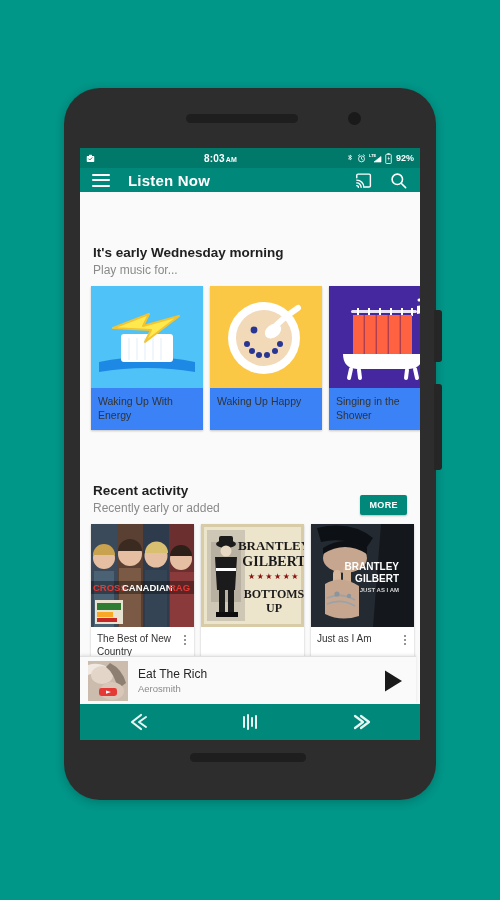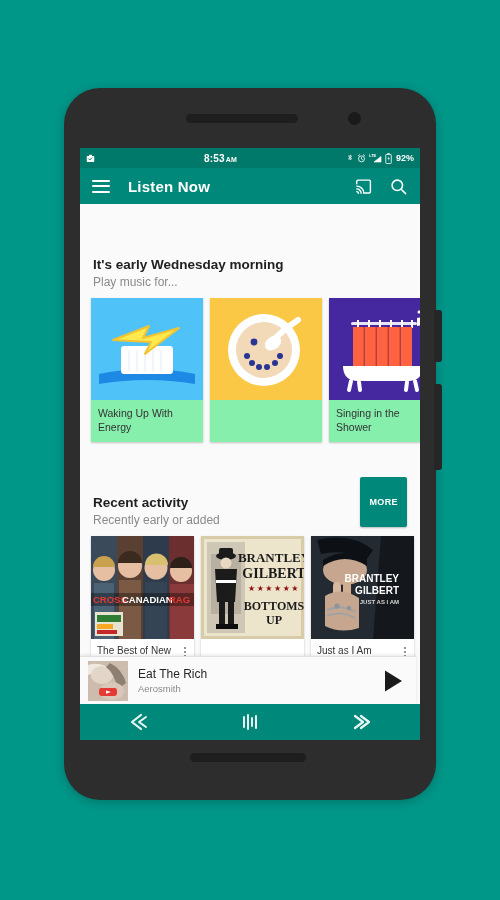--- a/index.html
+++ b/index.html
@@ -84,21 +84,21 @@
     font-size: 10px; font-weight: bold;
     letter-spacing: .2px;
   }
   #status-clock-ampm { font-size: 7px; font-weight: bold; margin-left: 1px; }
   #status-right { display: flex; align-items: center; gap: 3px; }
   .sicon { display: inline-flex; align-items: center; }
   #battery-pct { font-size: 9px; font-weight: bold; margin-left: 1px; }
 
   
   #toolbar {
-    height: 36px;
+    height: 24px;
     background: #00897B;
     display: flex;
     align-items: center;
     padding: 0 12px;
     flex: 0 0 auto;
   }
   #menu-icon { width: 18px; height: 13px; display: flex; flex-direction: column; justify-content: space-between; cursor: pointer; }
   #menu-icon span { display: block; height: 2px; background: #fff; border-radius: 1px; }
   #toolbar-title {
     color: #fff; font-size: 15px; font-weight: bold;
@@ -110,31 +110,31 @@
   #content { flex: 1; overflow: hidden; background: #fafafa; position: relative; }
 
   .section-head { padding: 12px 13px 6px 13px; }
   .section-title { font-size: 13.5px; color: #212121; font-weight: bold; margin-top: 41px; }
   .section-sub { font-size: 12px; color: #8a8a8a; margin-top: 3px; }
   .head-row { display: flex; align-items: flex-end; }
   .head-texts { flex: 1; }
   #more-button {
     background: #00897B; color: #fff;
     font-size: 9px; font-weight: bold;
-    padding: 20px 9px; border-radius: 2px;
+    padding: 5px 9px; border-radius: 2px;
     letter-spacing: .4px; margin-top: 8px;
     box-shadow: 0 1px 2px rgba(0,0,0,.25);
     cursor: pointer;
   }
 
   
   #mood-row { display: flex; gap: 7px; padding: 3px 0 0 11px; }
   .mood-card {
     width: 112px; flex: 0 0 112px;
-    background: #86efac;
+    background: #3b82f6;
     box-shadow: 0 1px 2px rgba(0,0,0,.22);
     cursor: pointer;
   }
   .mood-art { width: 112px; height: 102px; position: relative; overflow: hidden; }
   .mood-label {
     font-size: 10.5px; color: #333;
     padding: 7px 7px 8px 7px;
     line-height: 1.3; height: 27px;
   }
 
@@ -198,21 +198,21 @@
         <div id="status-left">
           <span class="sicon">
             <svg width="9" height="9" viewBox="0 0 24 24">
                 <rect x="2" y="5" width="20" height="16" rx="2" fill="#fff"></rect>
                 <rect x="8" y="2" width="8" height="4" rx="1" fill="#fff"></rect>
                 <path d="M7 13l3 3 6-6" stroke="#00796B" stroke-width="2.4" fill="none" stroke-linecap="round" stroke-linejoin="round"></path>
               </svg>
           </span>
         </div>
         <div id="status-center">
-          <span>8:53</span><span id="status-clock-ampm">AM</span>
+          <span>8:03</span><span id="status-clock-ampm">AM</span>
         </div>
         <div id="status-right">
           <span class="sicon">
             <svg width="8" height="10" viewBox="0 0 24 24">
                 <path d="M7 6l10 8-5 4V3l5 4-10 8" stroke="#fff" stroke-width="2.2" fill="none" stroke-linecap="round" stroke-linejoin="round"></path>
               </svg>
           </span>
           <span class="sicon">
             <svg width="9" height="9" viewBox="0 0 24 24">
                 <circle cx="12" cy="13" r="8" stroke="#fff" stroke-width="2.2" fill="none"></circle>
@@ -298,20 +298,21 @@
                 <circle cx="37" cy="58" r="3" fill="#283593"></circle>
                 <circle cx="42" cy="65" r="3" fill="#283593"></circle>
                 <circle cx="49" cy="69" r="3" fill="#283593"></circle>
                 <circle cx="57" cy="69" r="3" fill="#283593"></circle>
                 <circle cx="65" cy="65" r="3" fill="#283593"></circle>
                 <circle cx="70" cy="58" r="3" fill="#283593"></circle>
                 <path d="M62 44 Q70 34 88 22" stroke="#ffffff" stroke-width="6" fill="none" stroke-linecap="round"></path>
                 <ellipse cx="63" cy="45" rx="9" ry="6.5" transform="rotate(-38 63 45)" fill="#ffffff"></ellipse>
               </svg>
             </div>
+            <div class="mood-label">Waking Up Happy</div>
           </div>
 
           <div class="mood-card">
             <div class="mood-art" style="background:#4527A0">
               <svg width="112" height="102" viewBox="0 0 112 102">
                 <rect width="112" height="102" fill="#4527A0"></rect>
                 <path d="M96 14 L96 24 M90 14 L102 14" stroke="#ffffff" stroke-width="3" stroke-linecap="round" fill="none"></path>
                 <path d="M88 20 Q96 18 104 22 L104 30 Q96 26 88 28 Z" fill="#ffffff"></path>
                 <line x1="96" y1="28" x2="96" y2="70" stroke="#ffffff" stroke-width="2.5"></line>
                 <rect x="22" y="24" width="66" height="3" rx="1.5" fill="#e8e3f7"></rect>

